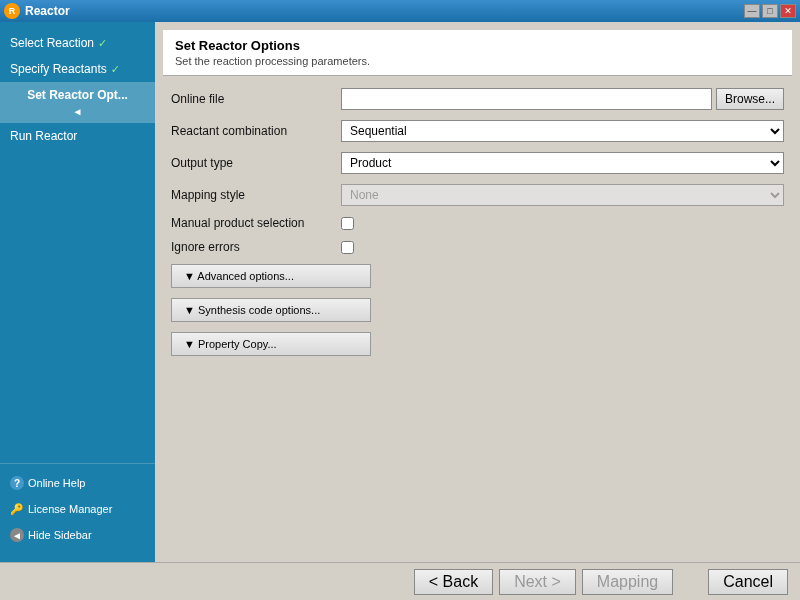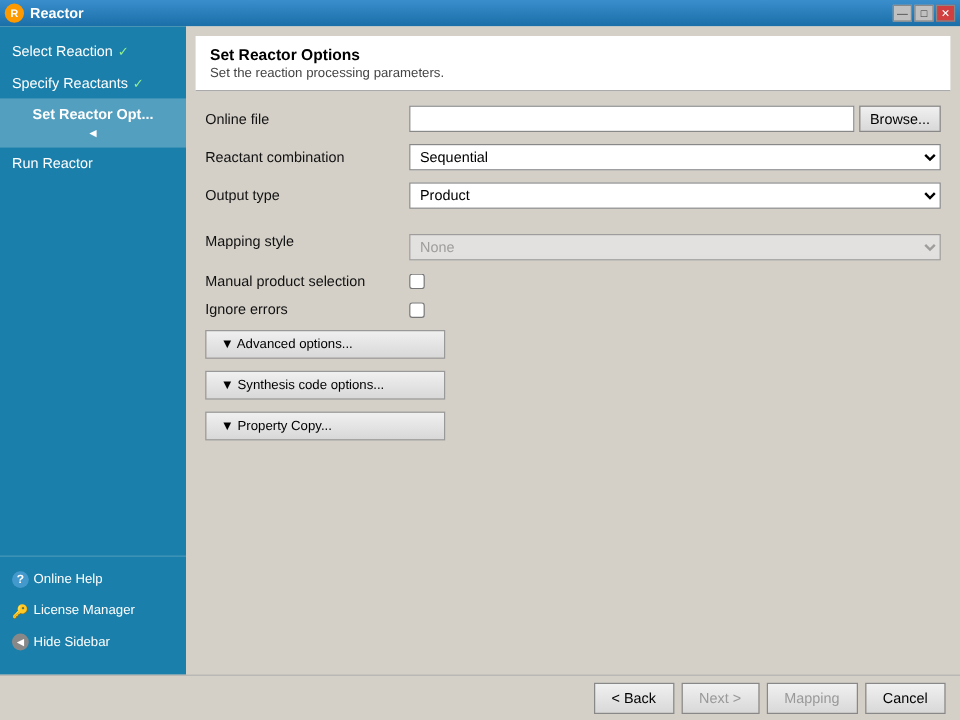--- a/index.html
+++ b/index.html
@@ -164,21 +164,20 @@
       border: 1px solid #888;
       background: white;
       padding: 0 4px;
       font-size: 12px;
       cursor: pointer;
     }
     select:disabled {
       background: #e8e8e8;
       color: #888;
       cursor: default;
-      margin-top: 11px;
     }
 
     input[type="checkbox"] {
       width: 13px; height: 13px;
       cursor: pointer;
     }
 
     .expand-btn {
       height: 24px;
       padding: 0 12px;
@@ -200,26 +199,27 @@
       justify-content: flex-end;
       padding: 0 12px;
       gap: 6px;
     }
 
     .nav-btn {
       height: 26px;
       padding: 0 14px;
       background: linear-gradient(to bottom, #f0f0f0, #d8d8d8);
       border: 1px solid #888;
-      font-size: 12px;
+      font-size: 16px;
       cursor: pointer;
     }
     .nav-btn:disabled { color: #999; cursor: default; }
     .nav-btn.cancel {
       background: linear-gradient(to bottom, #f0f0f0, #d8d8d8);
+      margin-left: 29px;
     }
   </style>
 </head>
 <body>
 
 <div class="title-bar">
   <div class="title-bar-left">
     <div class="title-icon">
       <span>R</span>
     </div>

